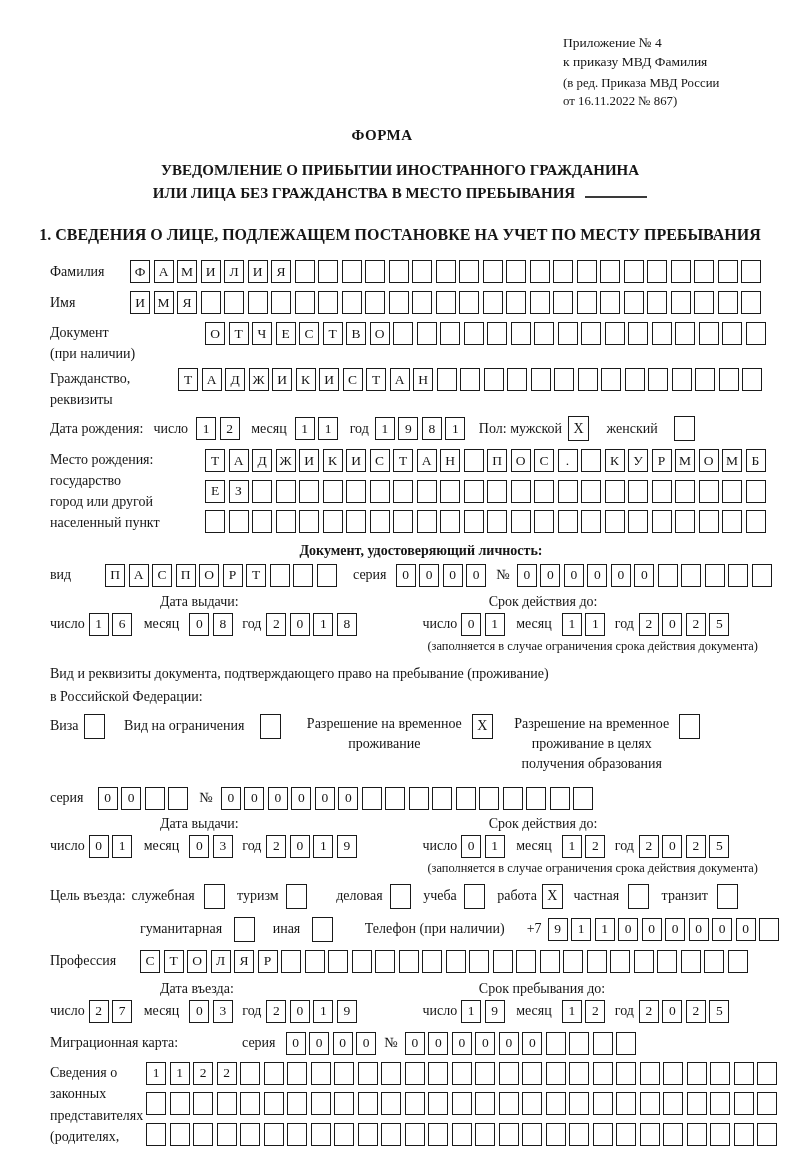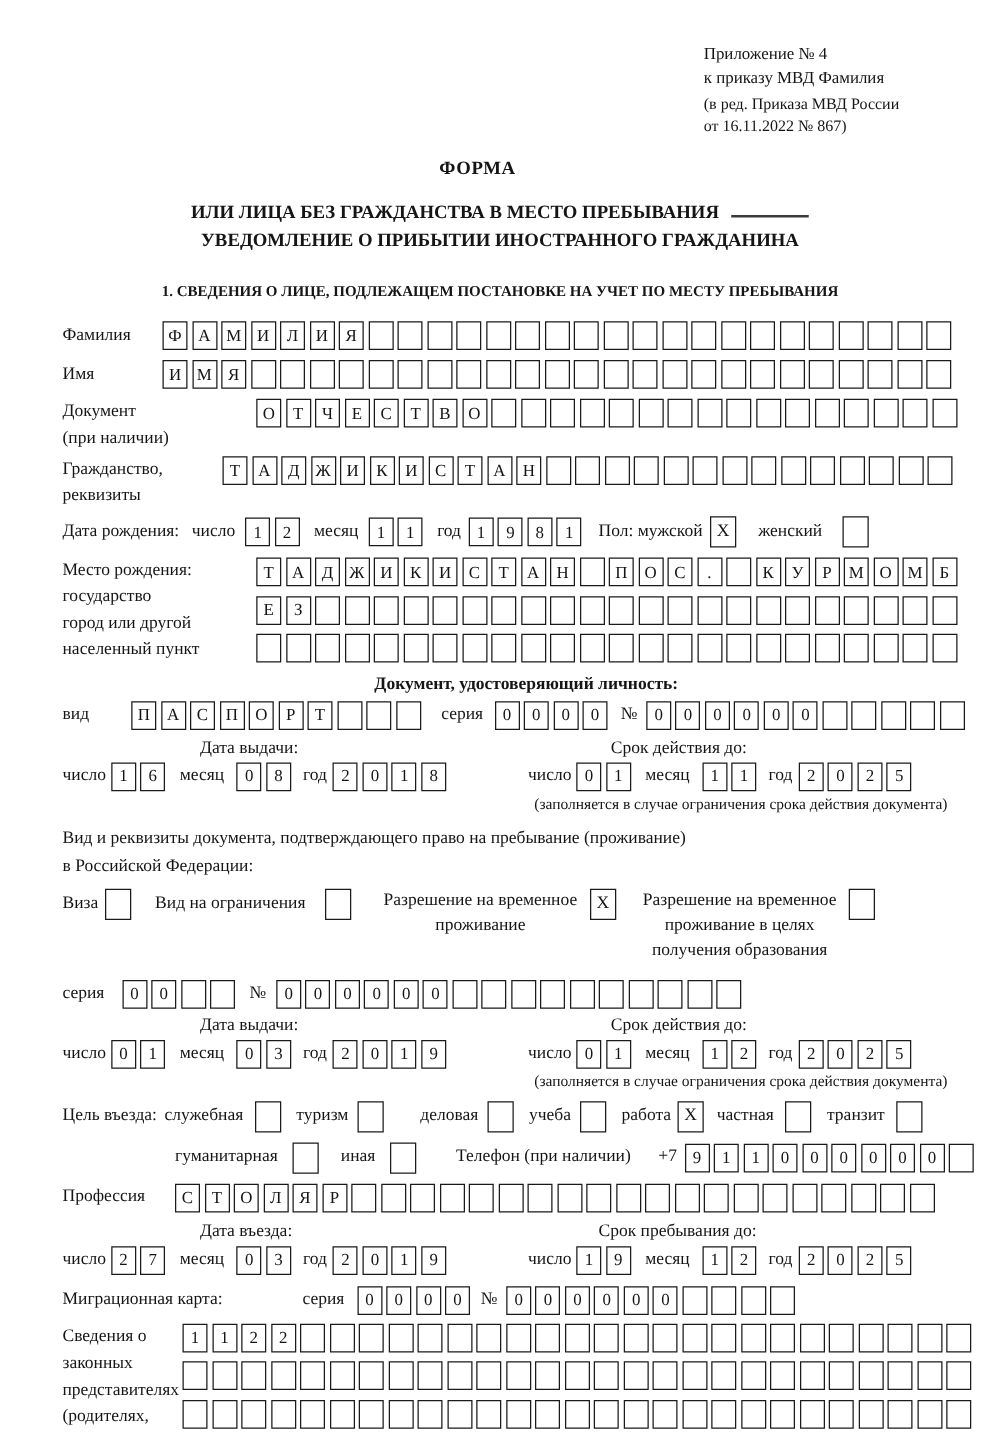--- a/index.html
+++ b/index.html
@@ -8,21 +8,21 @@
     font-family:"Liberation Serif","DejaVu Serif",serif;
     position:relative;overflow:hidden;
   }
   .page{padding-top:34px;}
   
   .hdr-block{margin-left:563px;font-size:13.5px;line-height:1.38;}
   .hdr-amend{margin-left:563px;font-size:12.8px;line-height:1.38;margin-top:4px;}
   .forma{font-weight:bold;font-size:15px;text-align:center;padding-right:36px;margin-top:16px;letter-spacing:.5px;}
   .title{font-weight:bold;font-size:15px;text-align:center;margin-top:15px;line-height:1.55;}
   .t-underline{display:inline-block;width:62px;height:13px;border-bottom:2.5px solid #3a3a3a;margin-left:10px;}
-  .sec-heading{font-weight:bold;font-size:12px;text-align:center;margin-top:21px;}
+  .sec-heading{font-weight:bold;font-size:16px;text-align:center;margin-top:21px;}
   
   .form{padding:0 8px 0 50px;margin-top:16px;}
   .frow{display:flex;align-items:center;margin-top:7px;}
   .frow-top{display:flex;align-items:flex-start;margin-top:7px;}
   .lbl{font-size:14px;flex:none;}
   .b{font-weight:bold;}
   .cells{display:inline-flex;flex:none;flex-wrap:nowrap;}
   .cell{
     box-sizing:border-box;width:20px;height:23px;border:1.6px solid #1a1a1a;
     margin-right:3.5px;display:inline-flex;align-items:center;justify-content:center;
@@ -46,22 +46,22 @@
     <div>Приложение № 4</div>
     <div>к приказу МВД Фамилия</div>
   </div>
   <div class="hdr-amend">
     <div>(в ред. Приказа МВД России</div>
     <div>от 16.11.2022 № 867)</div>
   </div>
   <div class="forma">ФОРМА</div>
 
   <div class="title">
+    <div>УВЕДОМЛЕНИЕ О ПРИБЫТИИ ИНОСТРАННОГО ГРАЖДАНИНА</div>
     <div><span>ИЛИ ЛИЦА БЕЗ ГРАЖДАНСТВА В МЕСТО ПРЕБЫВАНИЯ</span><span class="t-underline"></span></div>
-    <div>УВЕДОМЛЕНИЕ О ПРИБЫТИИ ИНОСТРАННОГО ГРАЖДАНИНА</div>
   </div>
 
   <div class="sec-heading">1. СВЕДЕНИЯ О ЛИЦЕ, ПОДЛЕЖАЩЕМ ПОСТАНОВКЕ НА УЧЕТ ПО МЕСТУ ПРЕБЫВАНИЯ</div>
 
   <div class="form">
 
     <div class="frow">
       <span class="lbl" style="width:80px">Фамилия</span>
       <span class="cells">
           <span class="cell">Ф</span>

